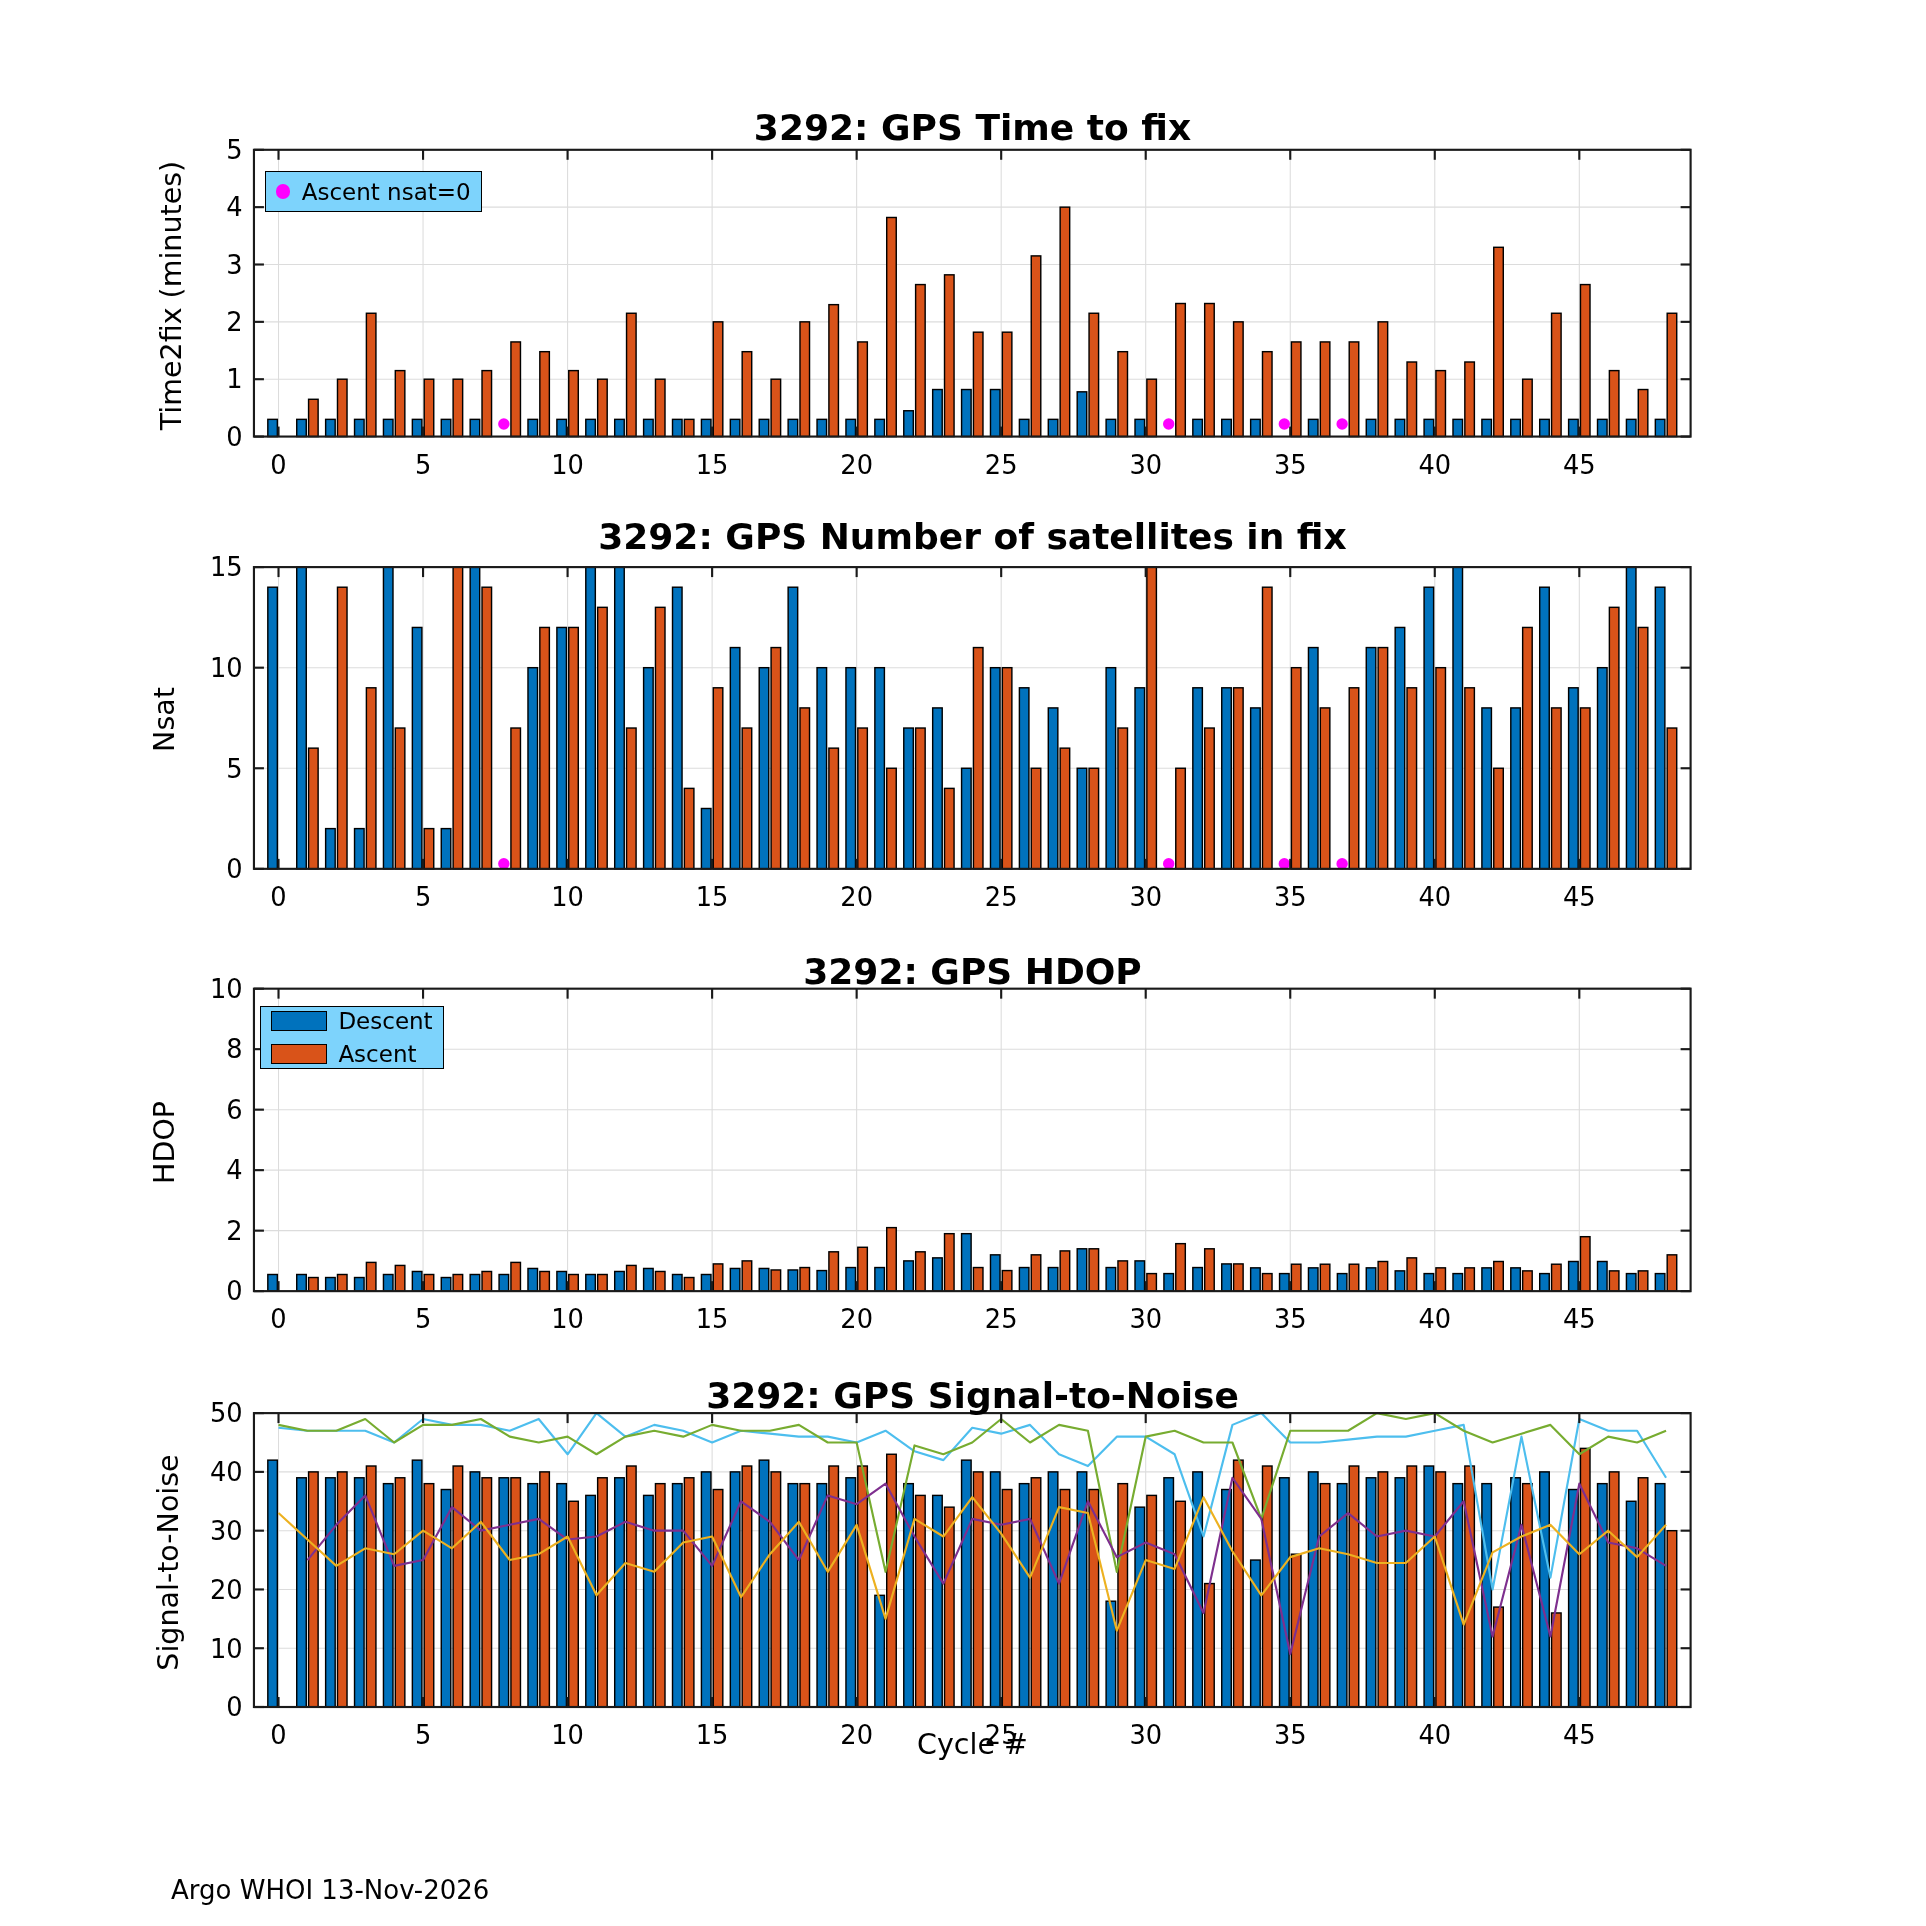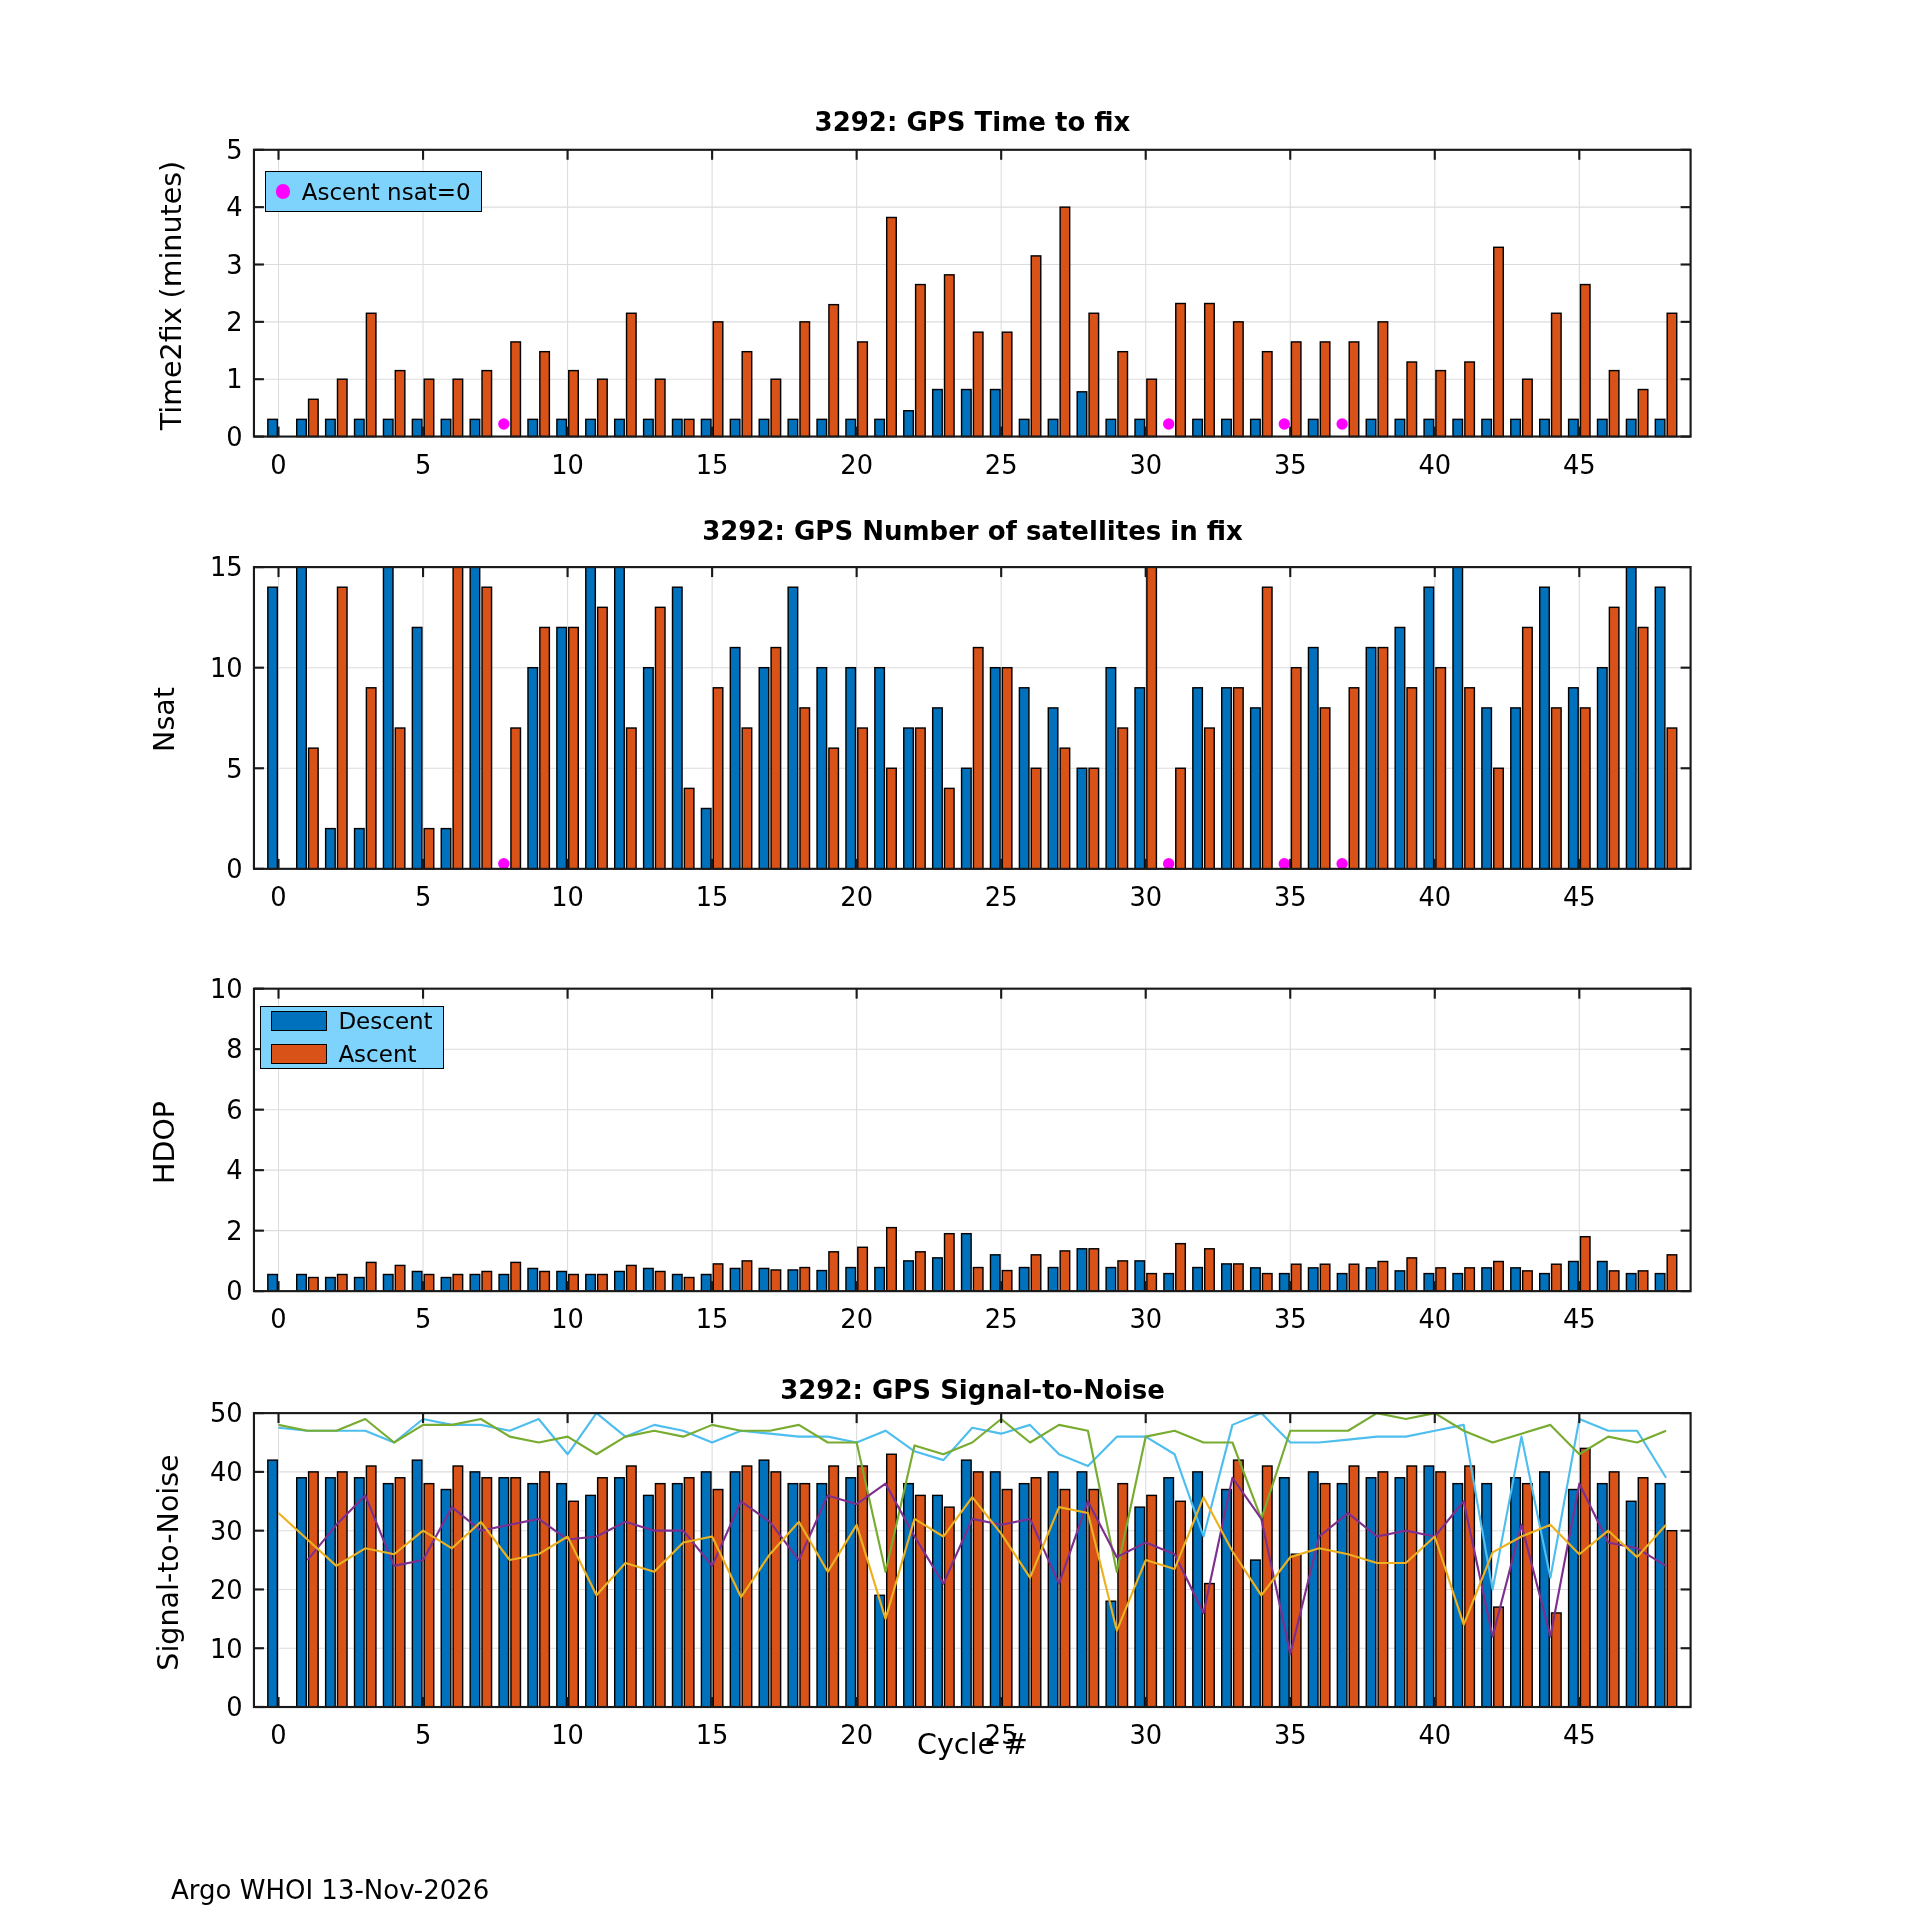--- a/index.html
+++ b/index.html
@@ -1,19 +1,19 @@
 <!DOCTYPE html>
 <html style="font-size:11.4px"><head>
 <meta charset="utf-8">
 <style>
   html,body{margin:0;padding:0;background:#ffffff;}
   .page{position:relative;width:1926px;height:1926px;background:#fff;
         font-family:"DejaVu Sans",sans-serif;color:#000;overflow:hidden;}
   .abs{position:absolute;}
-  .title{font-weight:bold;font-size:26px;text-align:center;width:1437px;left:254px;}
+  .title{font-weight:bold;font-size:36px;text-align:center;width:1437px;left:254px;}
   .ylab{font-size:28.5px;transform:rotate(-90deg);transform-origin:center center;
         white-space:nowrap;text-align:center;}
   .xlab{font-size:28.5px;text-align:center;width:1437px;left:254px;}
   .footer{font-size:26px;}
   .legendbox{border:1.4px solid #000;background:#7dd3fc;display:flex;flex-direction:column;
              justify-content:center;gap:7.1px;padding:5.7px 10px;box-sizing:border-box;}
   .lrow{display:flex;align-items:center;gap:11.4px;font-size:23px;white-space:nowrap;}
   .dot{width:14.3px;height:14.3px;border-radius:50%;}
   .swatch{width:56px;height:20px;border:1.4px solid #000;box-sizing:border-box;}
   svg{position:absolute;left:0;top:0;}
@@ -657,20 +657,21 @@
       <line x1="356" y1="2063.4" x2="370" y2="2063.4" stroke="#1a1a1a" stroke-width="3"></line>
       <line x1="2370" y1="2063.4" x2="2356" y2="2063.4" stroke="#1a1a1a" stroke-width="3"></line>
       <text x="340" y="2076.4" text-anchor="end" font-size="36" font-family="DejaVu Sans, sans-serif" fill="#000">40</text>
       <line x1="356" y1="1981" x2="370" y2="1981" stroke="#1a1a1a" stroke-width="3"></line>
       <line x1="2370" y1="1981" x2="2356" y2="1981" stroke="#1a1a1a" stroke-width="3"></line>
       <text x="340" y="1994" text-anchor="end" font-size="36" font-family="DejaVu Sans, sans-serif" fill="#000">50</text>
     </svg>
 
   <div class="abs title" style="top:107px;">3292: GPS Time to fix</div>
   <div class="abs title" style="top:516px;">3292: GPS Number of satellites in fix</div>
+  <div class="abs title" style="top:951px;">3292: GPS HDOP</div>
   <div class="abs title" style="top:1375px;">3292: GPS Signal-to-Noise</div>
 
   <div class="abs ylab" style="left:-100px;top:279px;width:542px;">Time2fix (minutes)</div>
   <div class="abs ylab" style="left:-107px;top:703px;width:542px;">Nsat</div>
   <div class="abs ylab" style="left:-107px;top:1126px;width:542px;">HDOP</div>
   <div class="abs ylab" style="left:-103px;top:1546px;width:542px;">Signal-to-Noise</div>
 
   <div class="abs xlab" style="top:1728px;">Cycle #</div>
 
   <div class="abs legendbox" style="left:265px;top:171px;height:41px;">

